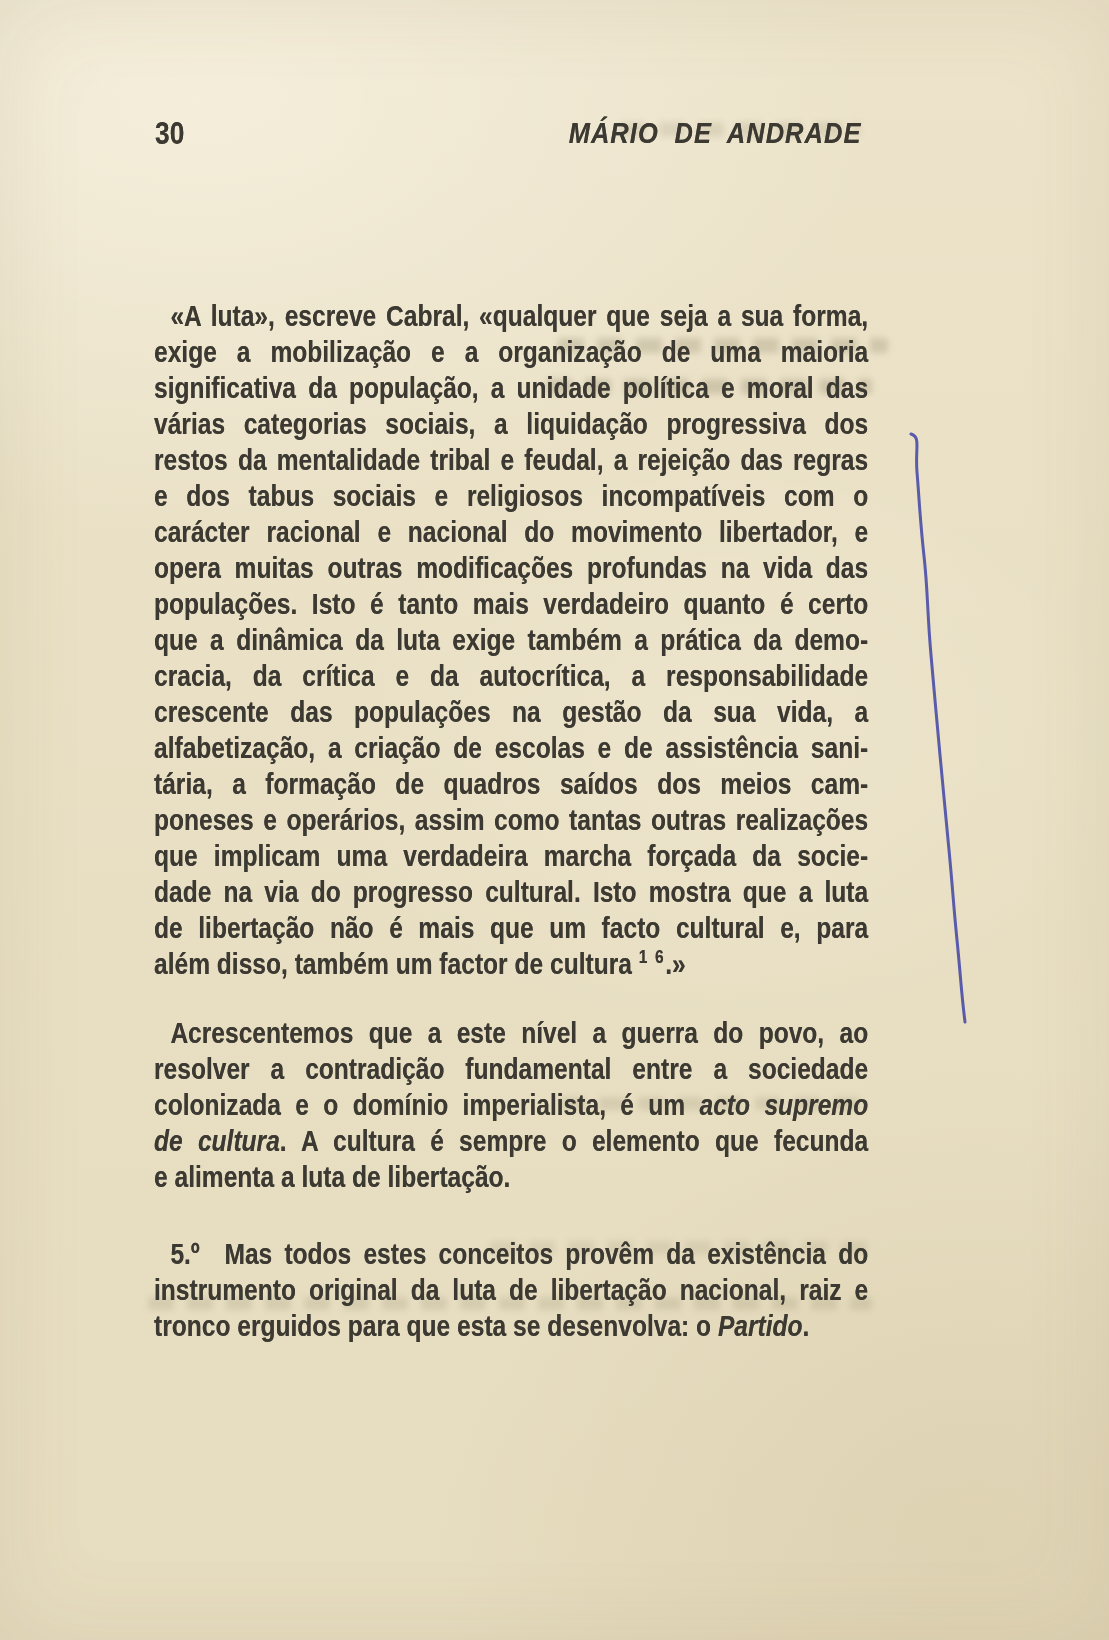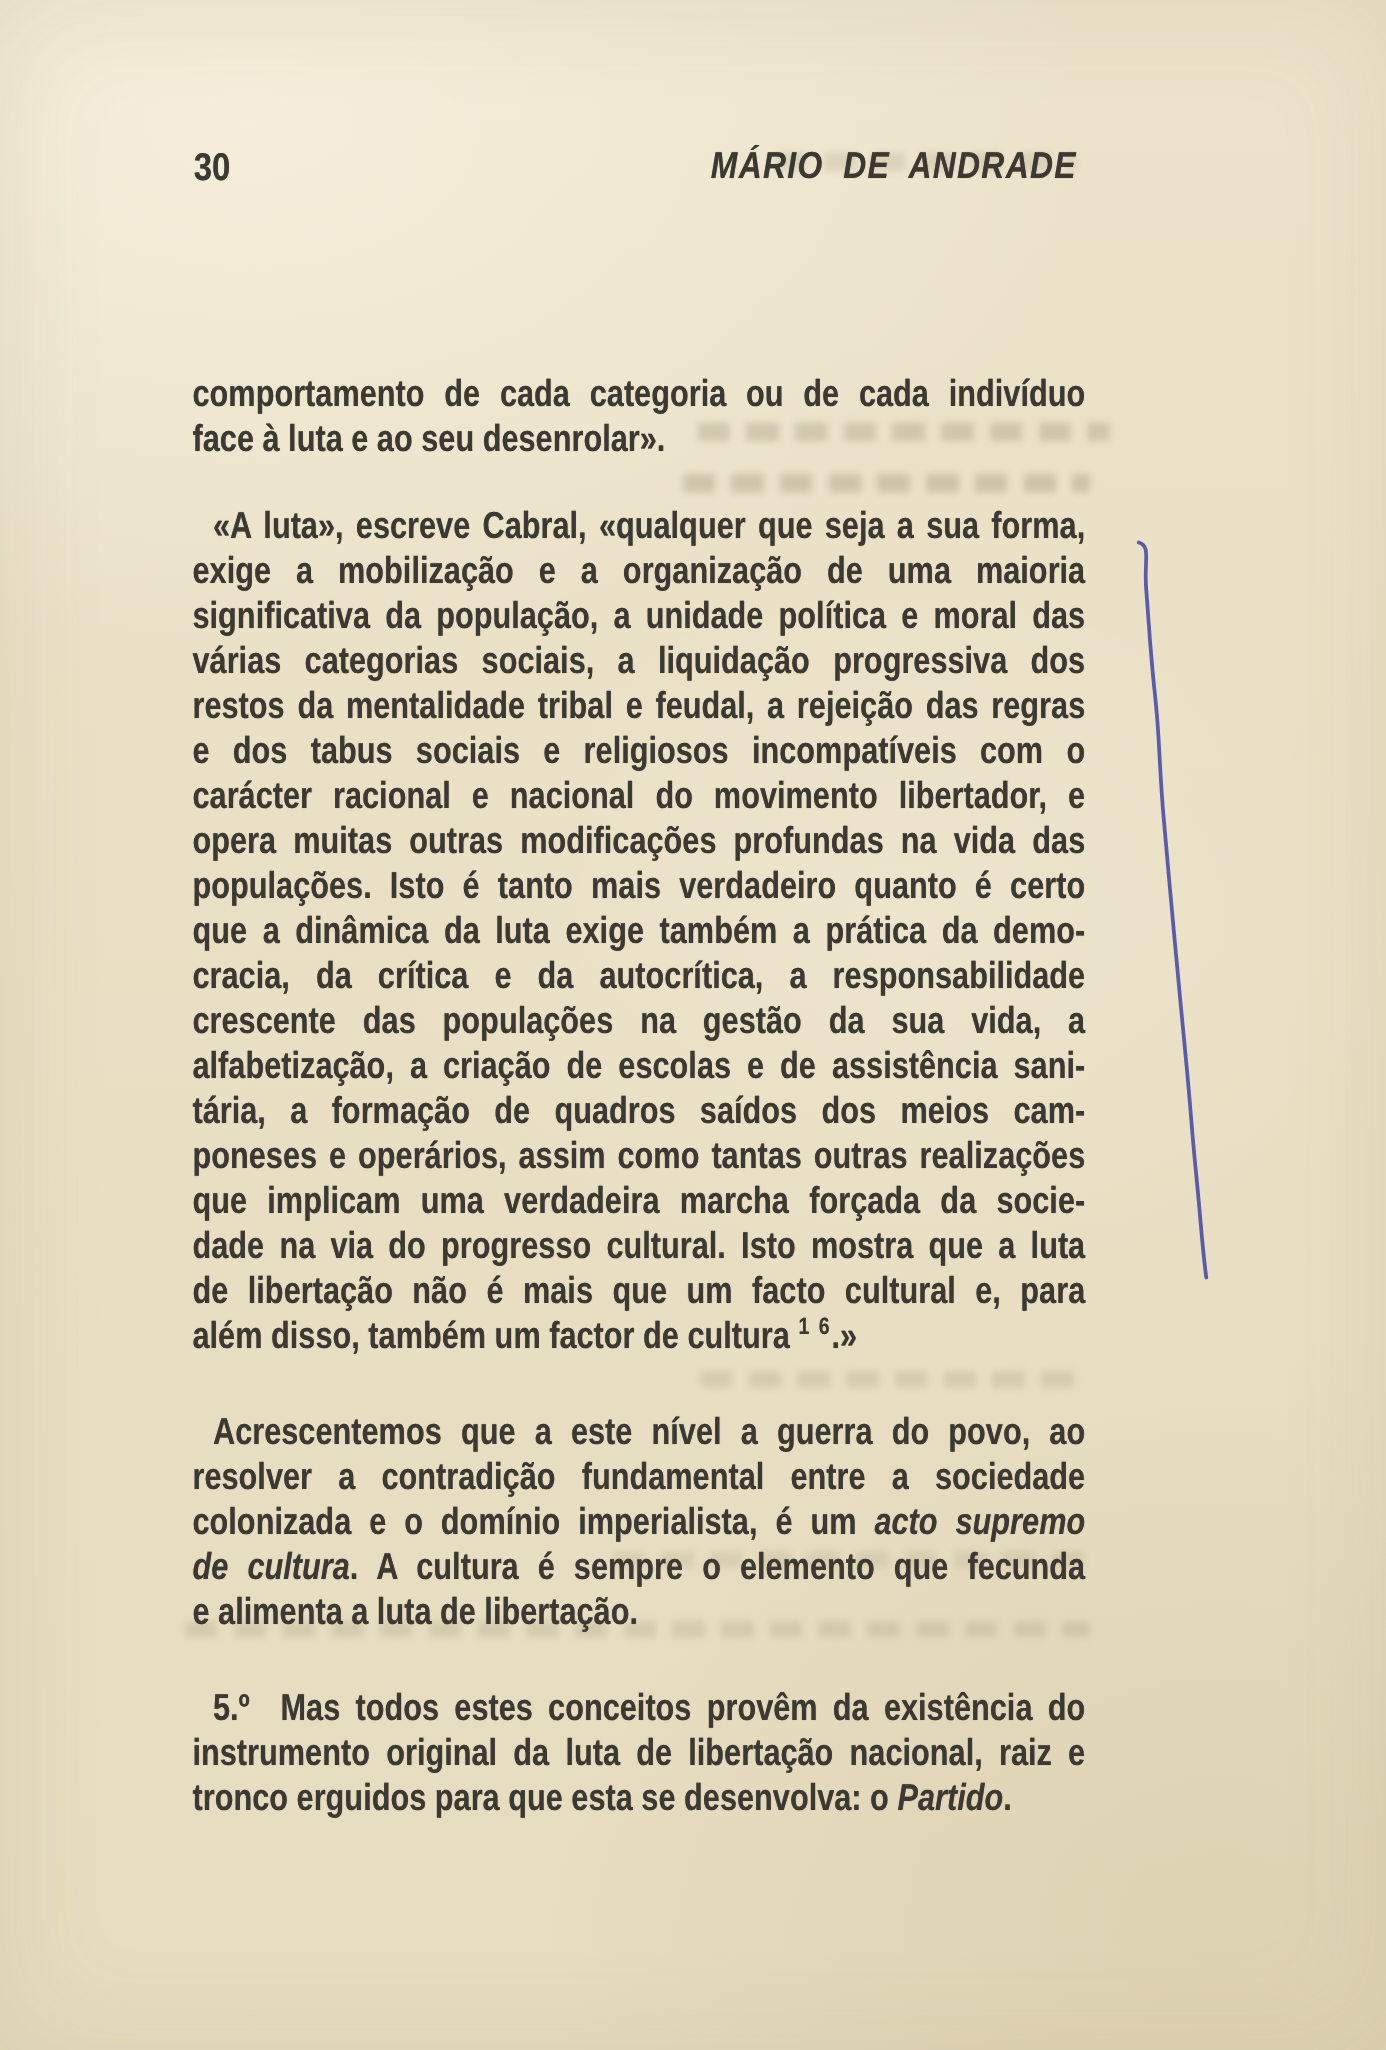--- a/index.html
+++ b/index.html
@@ -82,24 +82,20 @@
 <div class="ghost g1"></div>
 <div class="ghost g2"></div>
 <div class="ghost g4"></div>
 <div class="ghost g6"></div>
 <div class="ghost g5"></div>
 
 <div class="page-number">30</div>
 <div class="running-header">MÁRIO DE ANDRADE</div>
 
 <div class="text-block">
-    <div class="para">
-      <div class="line just"><span>comportamento de cada categoria ou de cada indivíduo</span></div>
-      <div class="line"><span>face à luta e ao seu desenrolar».</span></div>
-    </div>
     <div class="para indent">
       <div class="line just"><span>«A luta», escreve Cabral, «qualquer que seja a sua forma,</span></div>
       <div class="line just"><span>exige a mobilização e a organização de uma maioria</span></div>
       <div class="line just"><span>significativa da população, a unidade política e moral das</span></div>
       <div class="line just"><span>várias categorias sociais, a liquidação progressiva dos</span></div>
       <div class="line just"><span>restos da mentalidade tribal e feudal, a rejeição das regras</span></div>
       <div class="line just"><span>e dos tabus sociais e religiosos incompatíveis com o</span></div>
       <div class="line just"><span>carácter racional e nacional do movimento libertador, e</span></div>
       <div class="line just"><span>opera muitas outras modificações profundas na vida das</span></div>
       <div class="line just"><span>populações. Isto é tanto mais verdadeiro quanto é certo</span></div>

